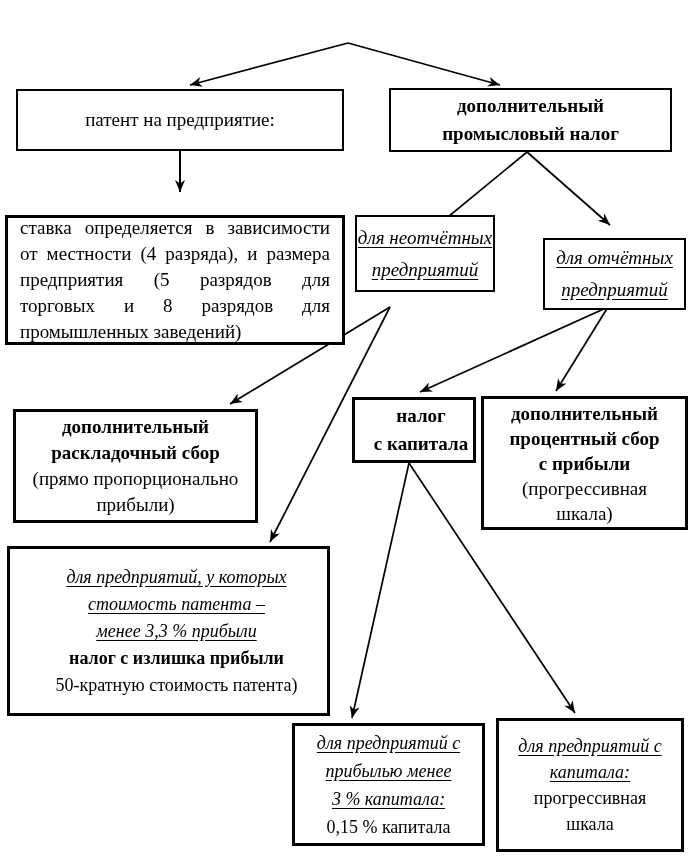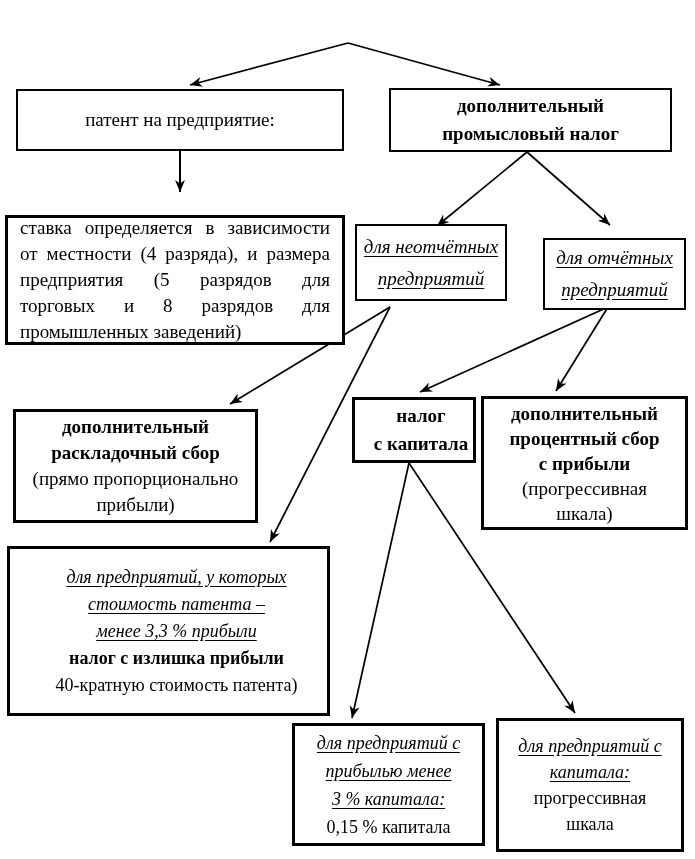--- a/index.html
+++ b/index.html
@@ -57,21 +57,21 @@
   </div>
 
   <div class="box thick jbox" style="left:5px;top:196px;width:340px;height:130px;line-height:26px;margin-top:19px;">
     <span class="jl">ставка определяется в зависимости</span>
     <span class="jl">от местности (4 разряда), и размера</span>
     <span class="jl">предприятия (5 разрядов для</span>
     <span class="jl">торговых и 8 разрядов для</span>
     <span class="jl jl-last">промышленных заведений)</span>
   </div>
 
-  <div class="box" style="left:355px;top:224px;width:152px;height:77px;line-height:32px;">
+  <div class="box" style="left:355px;top:215px;width:140px;height:77px;line-height:32px;">
     <span class="ln itu">для неотчётных</span>
     <span class="ln itu">предприятий</span>
   </div>
 
   <div class="box" style="left:543px;top:238px;width:143px;height:72px;line-height:32px;">
     <span class="ln itu">для отчётных</span>
     <span class="ln itu">предприятий</span>
   </div>
 
   <div class="box thick" style="left:13px;top:409px;width:245px;height:114px;line-height:26px;">
@@ -92,21 +92,21 @@
     <span class="ln bold">с прибыли</span>
     <span class="ln">(прогрессивная</span>
     <span class="ln">шкала)</span>
   </div>
 
   <div class="box thick" style="left:7px;top:546px;width:323px;height:170px;line-height:27px;font-size:18px;padding-left:16px;">
     <span class="ln itu">для предприятий, у которых</span>
     <span class="ln itu">стоимость патента –</span>
     <span class="ln itu">менее 3,3 % прибыли</span>
     <span class="ln bold">налог с излишка прибыли</span>
-    <span class="ln">40-кратную стоимость патента)</span>
+    <span class="ln">50-кратную стоимость патента)</span>
   </div>
 
   <div class="box thick" style="left:292px;top:723px;width:193px;height:123px;line-height:28px;font-size:18px;">
     <span class="ln itu">для предприятий с</span>
     <span class="ln itu">прибылью менее</span>
     <span class="ln itu">3 % капитала:</span>
     <span class="ln">0,15 % капитала</span>
   </div>
 
   <div class="box thick" style="left:496px;top:718px;width:188px;height:134px;line-height:26px;font-size:18px;">

